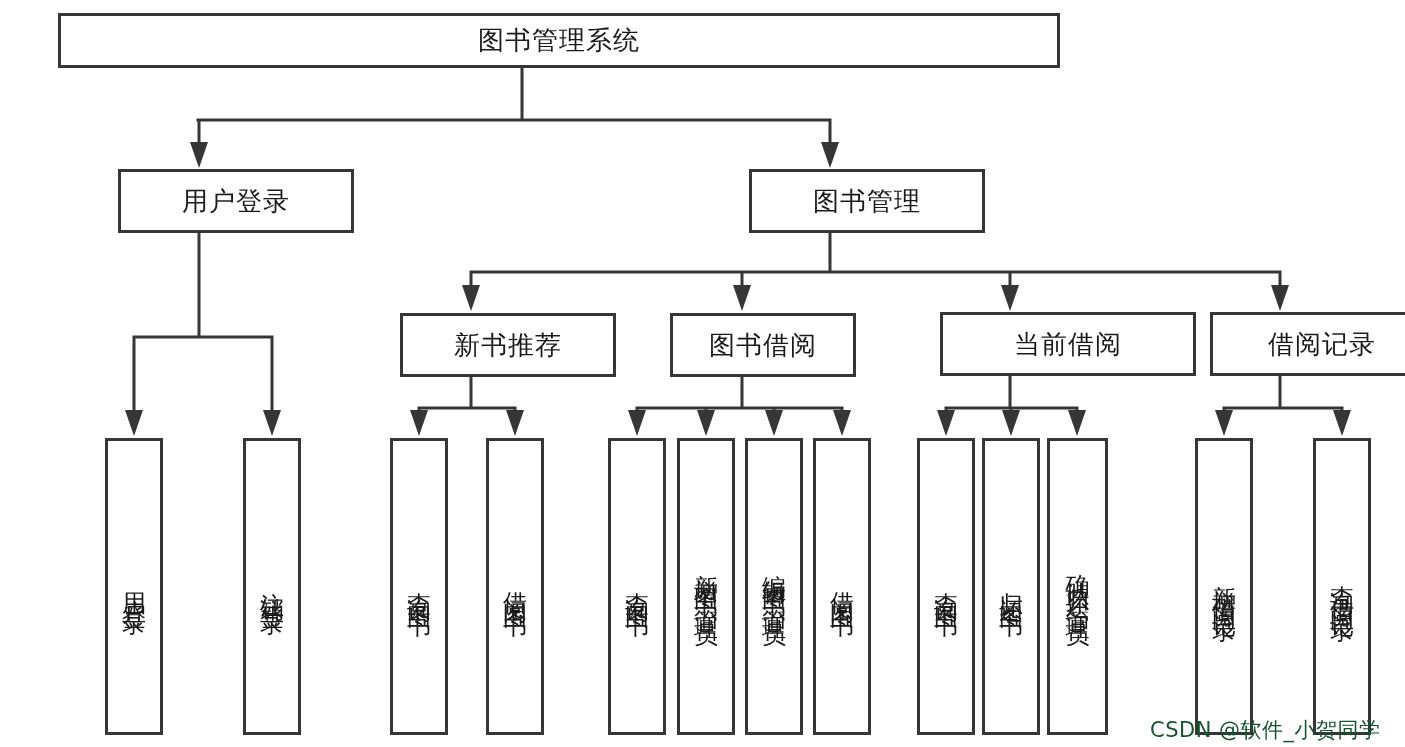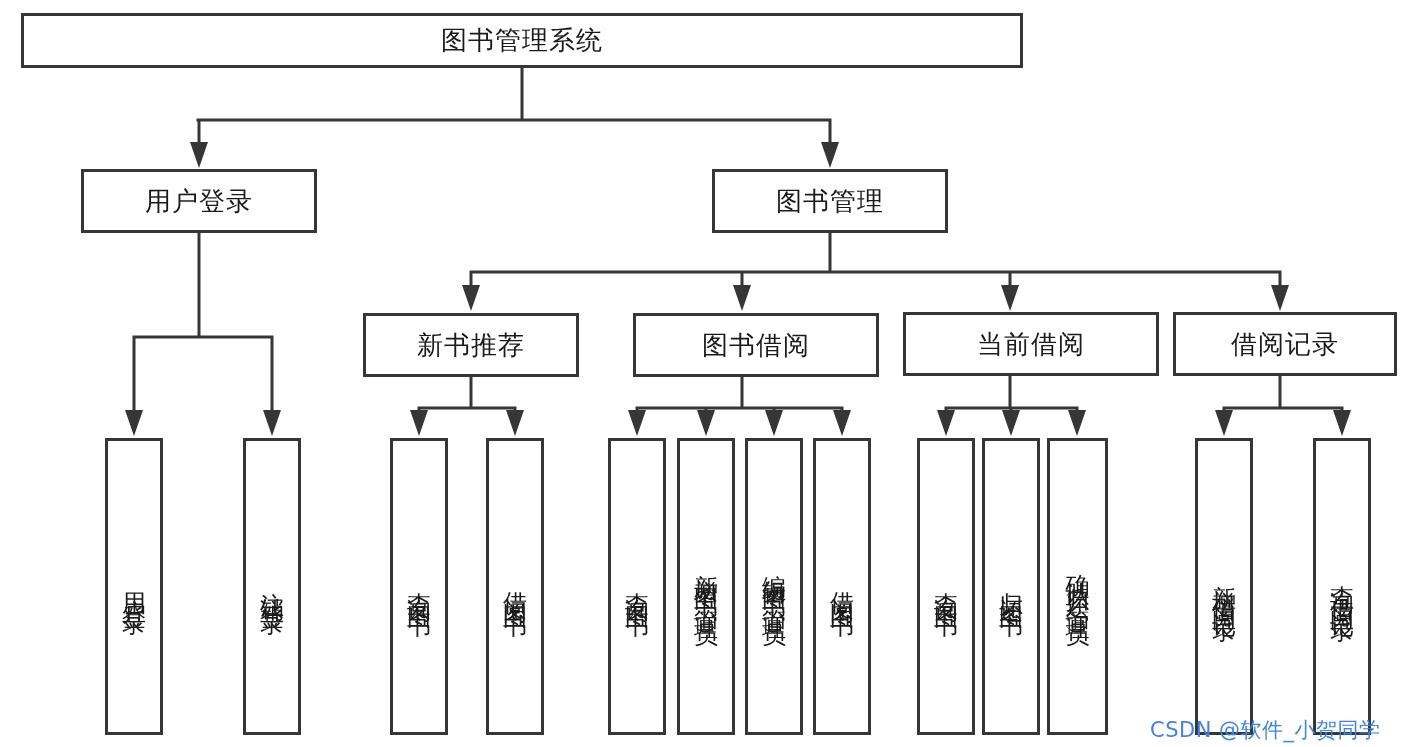--- a/index.html
+++ b/index.html
@@ -8,28 +8,28 @@
     font-family:"DejaVu Sans","Liberation Sans",sans-serif;
     color:#1a1a1a;overflow:hidden;
   }
   .wires{position:absolute;left:0;top:0;width:1405px;height:747px;}
   .box{
     position:absolute;box-sizing:border-box;background:#ffffff;
     border:3px solid #363636;
     display:flex;align-items:center;justify-content:center;
     text-align:center;
   }
-  .box.h{font-size:26px;letter-spacing:1px;white-space:nowrap;}
+  .box.h{font-size:26px;letter-spacing:1px;white-space:nowrap;margin-left:37px;}
   .box.v span{
     writing-mode:vertical-rl;text-orientation:mixed;
     font-size:24px;letter-spacing:7px;line-height:1;
   }
   .watermark{
     position:absolute;left:1150px;top:716px;
-    font-size:21px;letter-spacing:0.5px;color:#3b82f6;white-space:nowrap;
+    font-size:21px;letter-spacing:0.5px;color:#14532d;white-space:nowrap;
   }
 </style>
 </head>
 <body>
 
 <div class="stage">
 
   <svg class="wires" viewBox="0 0 1405 747" xmlns="http://www.w3.org/2000/svg" aria-hidden="true">
     <path fill="none" stroke="#363636" stroke-width="3" stroke-linecap="square" d="M522 68 V120 M198 120 H830 M199 120 V146 M830 120 V146
              M199 233 V337 M134 337 H272 M134 337 V414 M272 337 V414
@@ -57,21 +57,21 @@
   <div class="box h" style="left:81px;top:169px;width:236px;height:64px">
     <span>用户登录</span>
   </div>
   <div class="box h" style="left:712px;top:169px;width:236px;height:64px">
     <span>图书管理</span>
   </div>
 
   <div class="box h" style="left:363px;top:313px;width:216px;height:64px">
     <span>新书推荐</span>
   </div>
-  <div class="box h" style="left:633px;top:313px;width:246px;height:64px">
+  <div class="box h" style="left:633px;top:313px;width:186px;height:64px">
     <span>图书借阅</span>
   </div>
   <div class="box h" style="left:903px;top:312px;width:256px;height:64px">
     <span>当前借阅</span>
   </div>
   <div class="box h" style="left:1173px;top:312px;width:224px;height:64px">
     <span>借阅记录</span>
   </div>
 
   <div class="box v" style="left:105px;top:438px;width:58px;height:297px">

